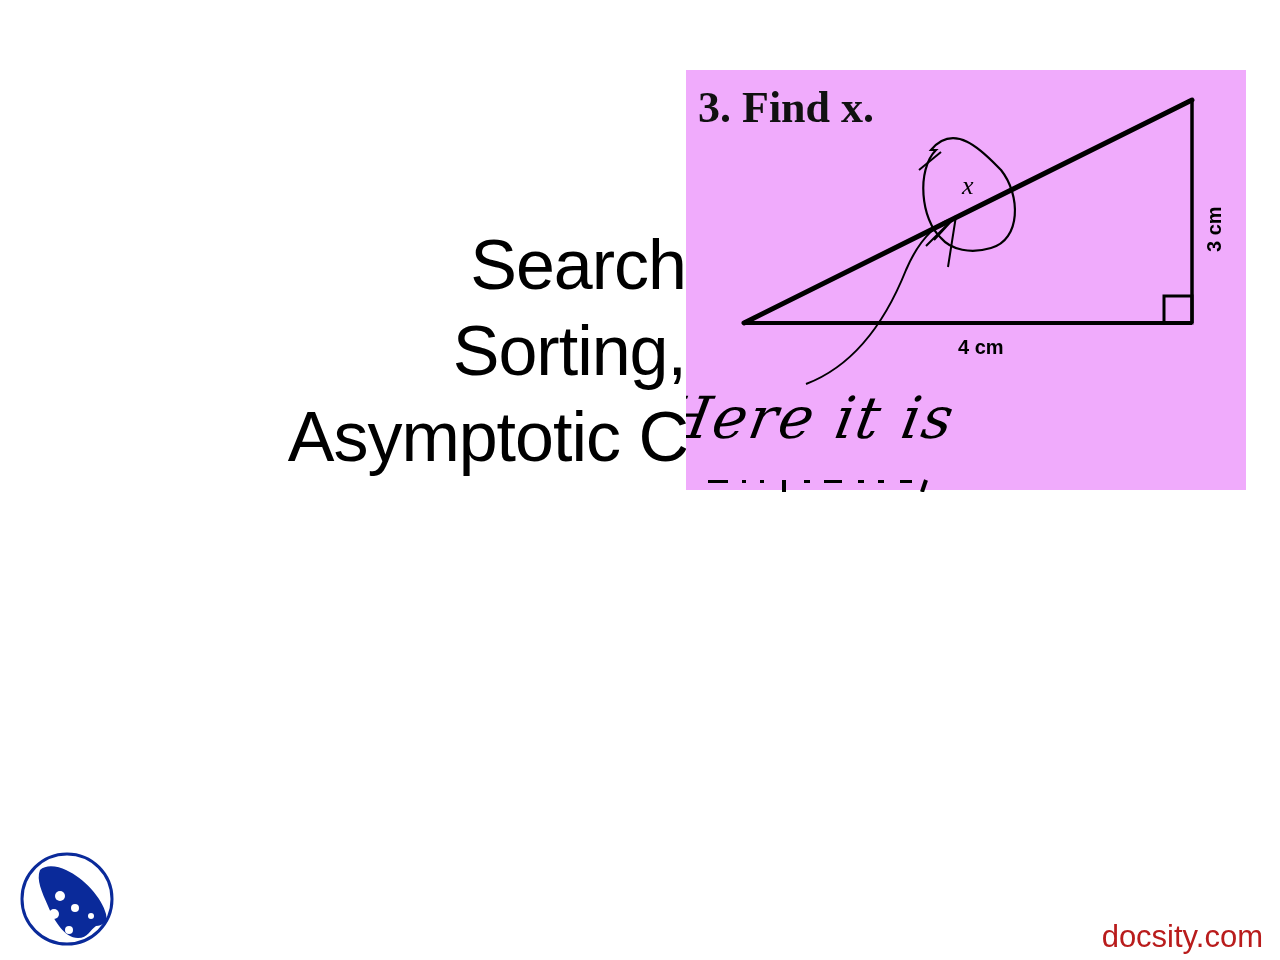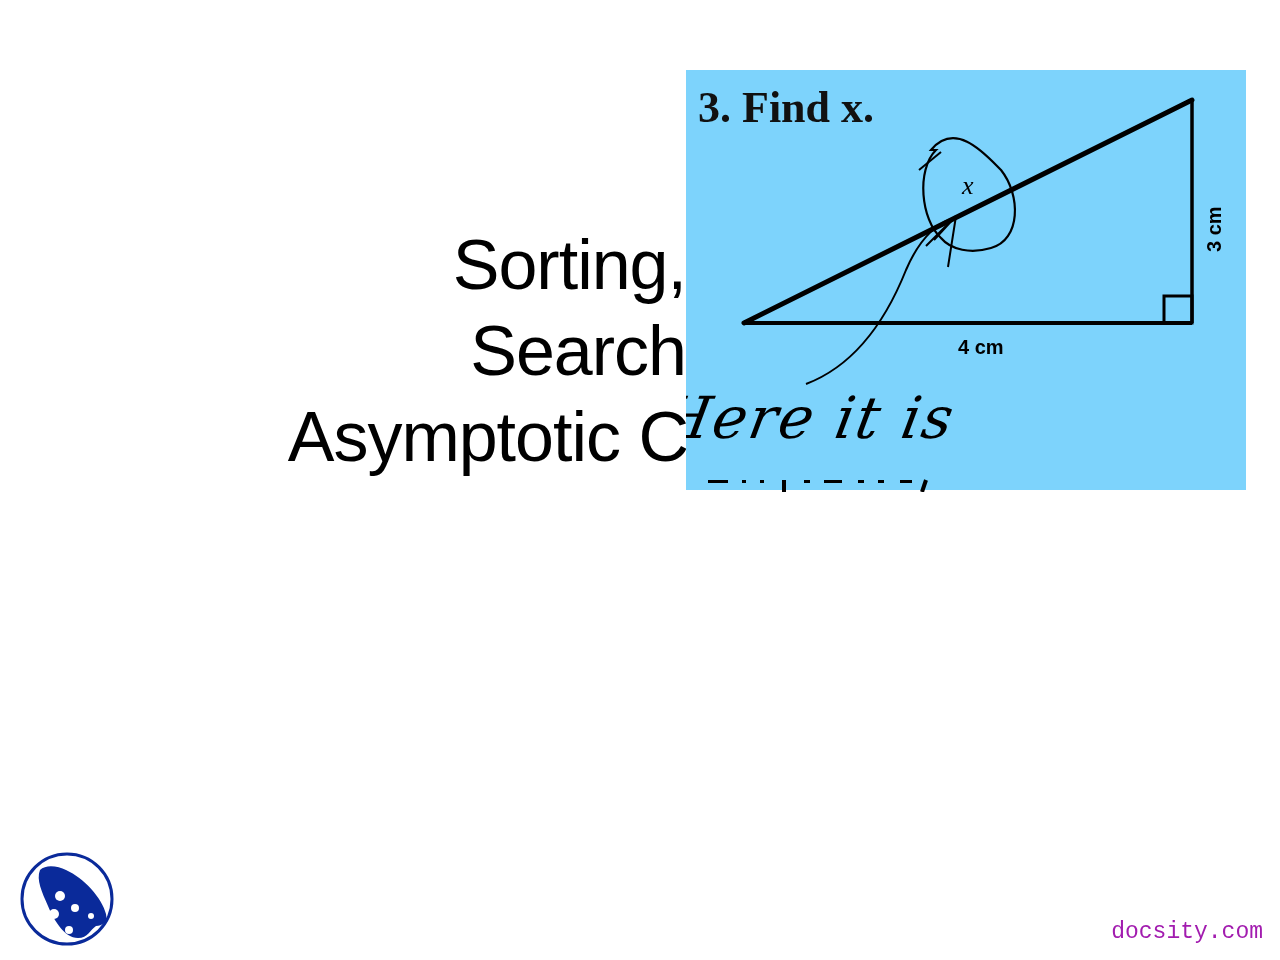--- a/index.html
+++ b/index.html
@@ -7,35 +7,35 @@
   .title {
     position: absolute; left: 0; top: 222px; width: 686px;
     text-align: right;
     font-family: "Liberation Sans Narrow", "Liberation Sans", sans-serif;
     font-size: 70px; line-height: 86px; color: #000;
     letter-spacing: -1px;
     transform-origin: right top;
   }
   .title .line { display: block; white-space: nowrap; }
   .title .line.l3 { margin-right: -2px; padding-left: 12px; }
-  .figure { position: absolute; left: 686px; top: 70px; width: 560px; height: 420px; background: #7dd3fc; }
+  .figure { position: absolute; left: 686px; top: 70px; width: 560px; height: 420px; background: #f0abfc; }
   .figure svg { position: absolute; left: 0; top: 0; }
   .logo { position: absolute; left: 18px; top: 850px; width: 98px; height: 98px; }
   .brand {
     position: absolute; right: 17px; top: 919px;
-    font-family: Liberation Mono, monospace; font-size: 23px; color: #a21caf;
+    font-family: Liberation Sans, sans-serif; font-size: 31px; color: #b91c1c;
   }
   .under-frag { position:absolute; left:686px; top:475px; width:320px; height:14px; }
 </style>
 </head>
 <body>
 
 <div class="title">
+  <span class="line l1">Search</span>
   <span class="line l2">Sorting,</span>
-  <span class="line l1">Search</span>
   <span class="line l3">Asymptotic C</span>
 </div>
 
 <div class="figure">
   <svg width="560" height="420" viewBox="0 0 560 420">
 
     <text x="12" y="52" font-family="Liberation Serif, serif" font-weight="bold" font-size="44" fill="#111">3. Find x.</text>
 
     <line x1="58" y1="253" x2="506" y2="30" stroke="#000" stroke-width="5" stroke-linecap="round"></line>
     <line x1="58" y1="253" x2="506" y2="253" stroke="#000" stroke-width="4"></line>

